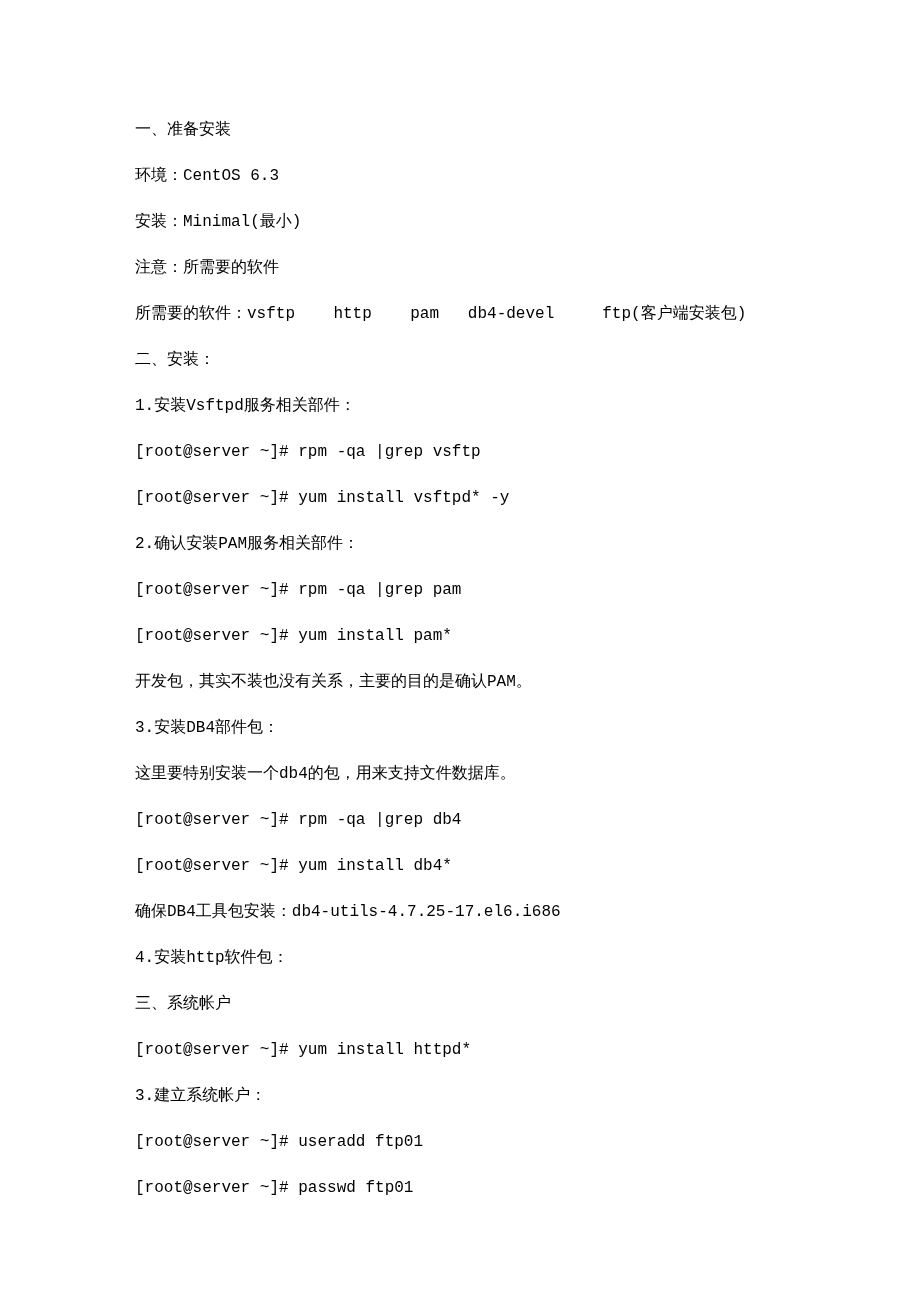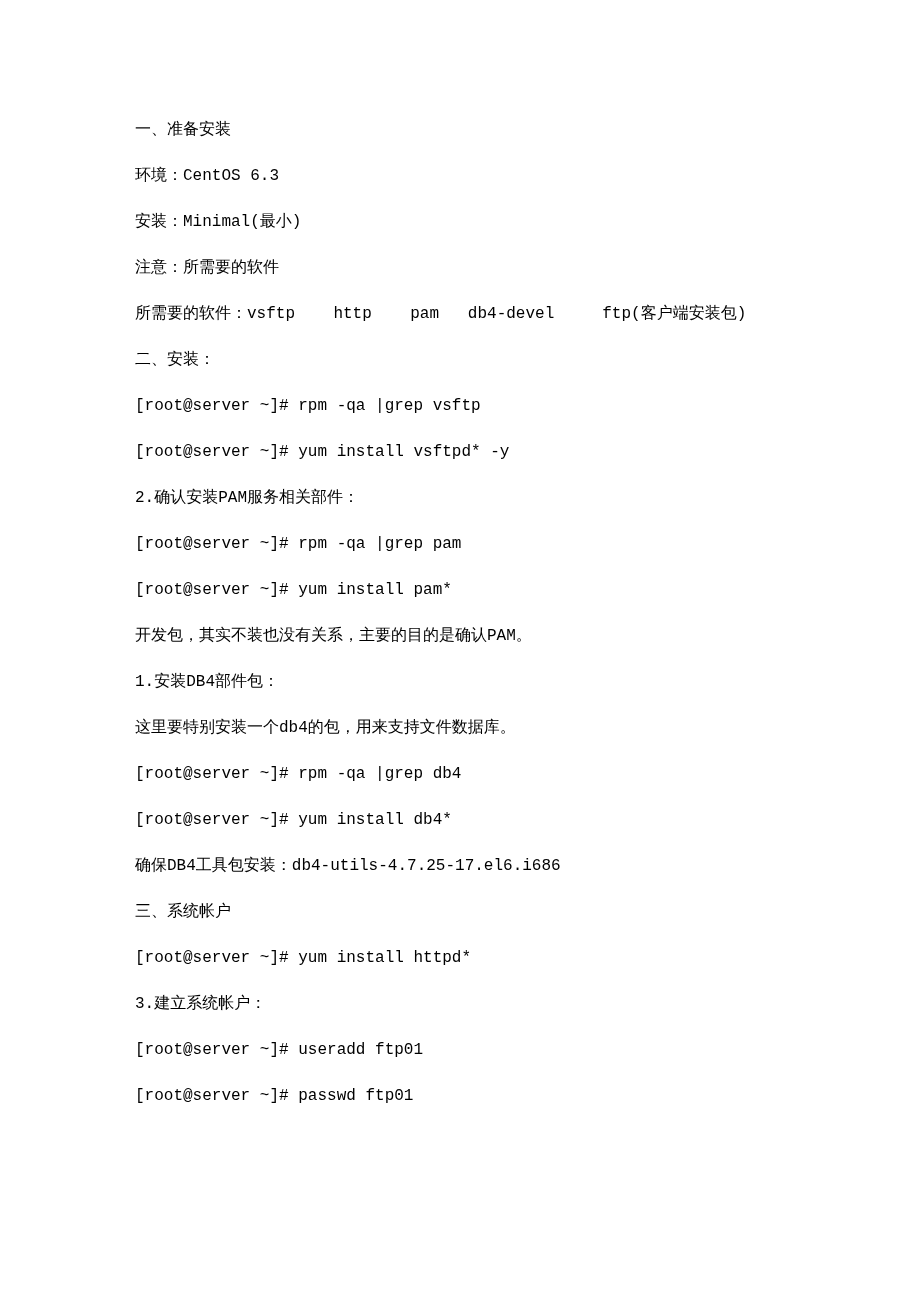--- a/index.html
+++ b/index.html
@@ -25,29 +25,31 @@
 </head>
 <body>
 
 <div class="page">
   <p class="para">一、准备安装</p>
   <p class="para">环境：CentOS 6.3</p>
   <p class="para">安装：Minimal(最小)</p>
   <p class="para">注意：所需要的软件</p>
   <p class="para">所需要的软件：vsftp    http    pam   db4-devel     ftp(客户端安装包)</p>
   <p class="para">二、安装：</p>
+  <p class="para">1.安装Vsftpd服务相关部件：</p>
   <p class="para">[root@server ~]# rpm -qa |grep vsftp</p>
   <p class="para">[root@server ~]# yum install vsftpd* -y</p>
   <p class="para">2.确认安装PAM服务相关部件：</p>
   <p class="para">[root@server ~]# rpm -qa |grep pam</p>
   <p class="para">[root@server ~]# yum install pam*</p>
   <p class="para">开发包，其实不装也没有关系，主要的目的是确认PAM。</p>
-  <p class="para">1.安装DB4部件包：</p>
+  <p class="para">3.安装DB4部件包：</p>
   <p class="para">这里要特别安装一个db4的包，用来支持文件数据库。</p>
   <p class="para">[root@server ~]# rpm -qa |grep db4</p>
   <p class="para">[root@server ~]# yum install db4*</p>
   <p class="para">确保DB4工具包安装：db4-utils-4.7.25-17.el6.i686</p>
+  <p class="para">4.安装http软件包：</p>
   <p class="para">三、系统帐户</p>
   <p class="para">[root@server ~]# yum install httpd*</p>
   <p class="para">3.建立系统帐户：</p>
   <p class="para">[root@server ~]# useradd ftp01</p>
   <p class="para">[root@server ~]# passwd ftp01</p>
 </div>
 
 </body></html>

